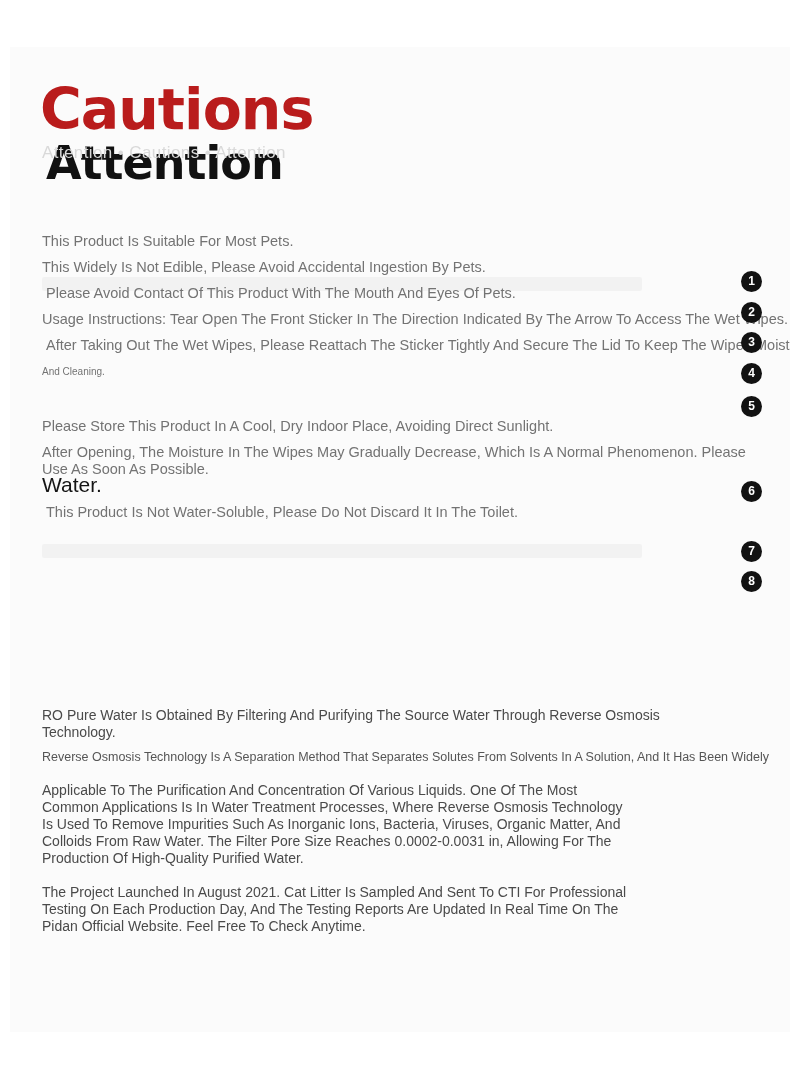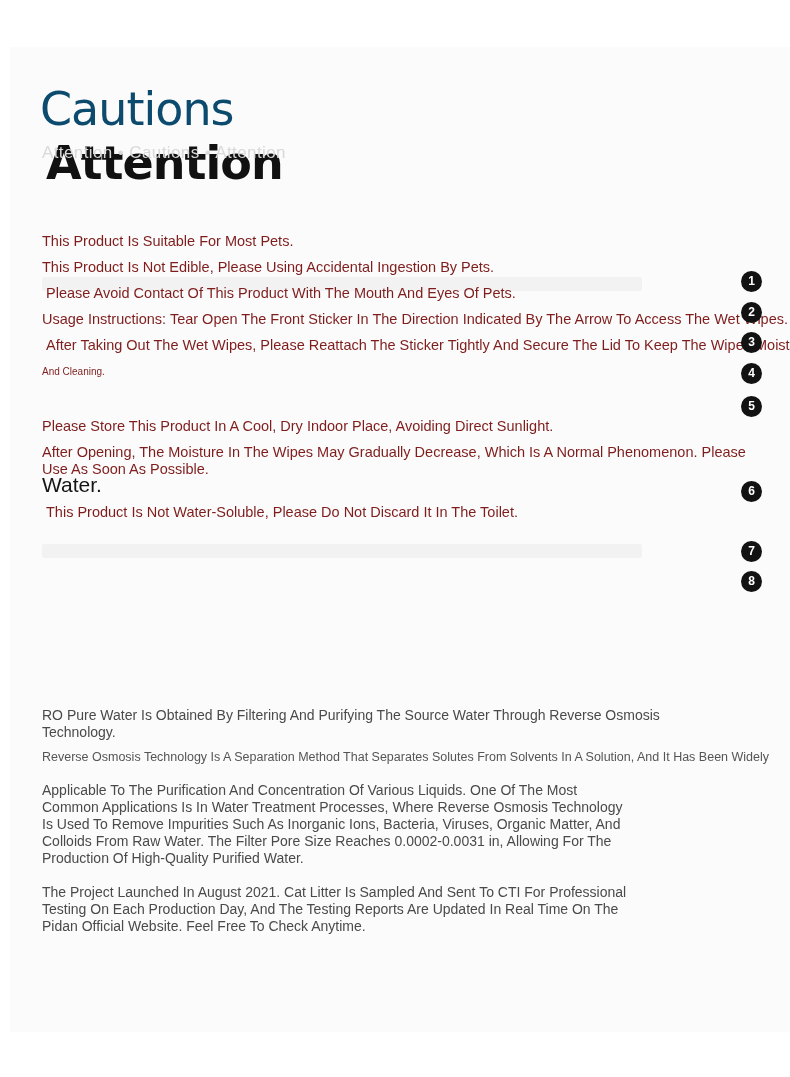--- a/index.html
+++ b/index.html
@@ -24,25 +24,25 @@
     background: #fbfbfb;
   }
   .title-block {
     position: absolute;
     left: 30px;
     top: 36px;
     width: 420px;
   }
   .title-main {
     font-family: "DejaVu Sans", sans-serif;
-    font-weight: normal;
-    font-size: 46px;
+    font-weight: bold;
+    font-size: 57px;
     line-height: 52px;
     letter-spacing: -1px;
-    color: #0c4a6e;
+    color: #b91c1c;
     margin: 0;
   }
   .title-sub {
     font-family: "DejaVu Sans", sans-serif;
     font-weight: bold;
     font-size: 46px;
     line-height: 52px;
     letter-spacing: -1px;
     color: #111111;
     margin: 6px;
@@ -66,21 +66,21 @@
     width: 745px;
   }
   .row {
     position: relative;
     margin-bottom: 9px;
   }
   .row-text {
     font-family: "Liberation Sans", sans-serif;
     font-size: 14.5px;
     line-height: 17px;
-    color: #7f1d1d;
+    color: #737373;
     width: 700px;
     white-space: pre-wrap;
   }
   .row-text.indent { padding-left: 4px; }
   .row-text.small  { font-size: 10px; }
   .badge {
     position: absolute;
     right: 28px;
     width: 21px;
     height: 21px;
@@ -150,21 +150,21 @@
   <div class="title-ghost">Attention • Cautions • Attention</div>
 
   <div class="ghost-band" style="top:230px;"></div>
   <div class="ghost-band" style="top:497px; width:600px;"></div>
 
   <div class="list">
     <div class="row">
       <div class="row-text">This Product Is Suitable For Most Pets.</div>
     </div>
     <div class="row">
-      <div class="row-text">This Product Is Not Edible, Please Using Accidental Ingestion By Pets.</div>
+      <div class="row-text">This Widely Is Not Edible, Please Avoid Accidental Ingestion By Pets.</div>
     </div>
     <div class="row">
       <div class="row-text indent">Please Avoid Contact Of This Product With The Mouth And Eyes Of Pets.</div>
     </div>
     <div class="row">
       <div class="row-text" style="width:760px;">Usage Instructions: Tear Open The Front Sticker In The Direction Indicated By The Arrow To Access The Wet Wipes.</div>
     </div>
     <div class="row">
       <div class="row-text indent" style="width:760px;">After Taking Out The Wet Wipes, Please Reattach The Sticker Tightly And Secure The Lid To Keep The Wipes Moist</div>
     </div>

